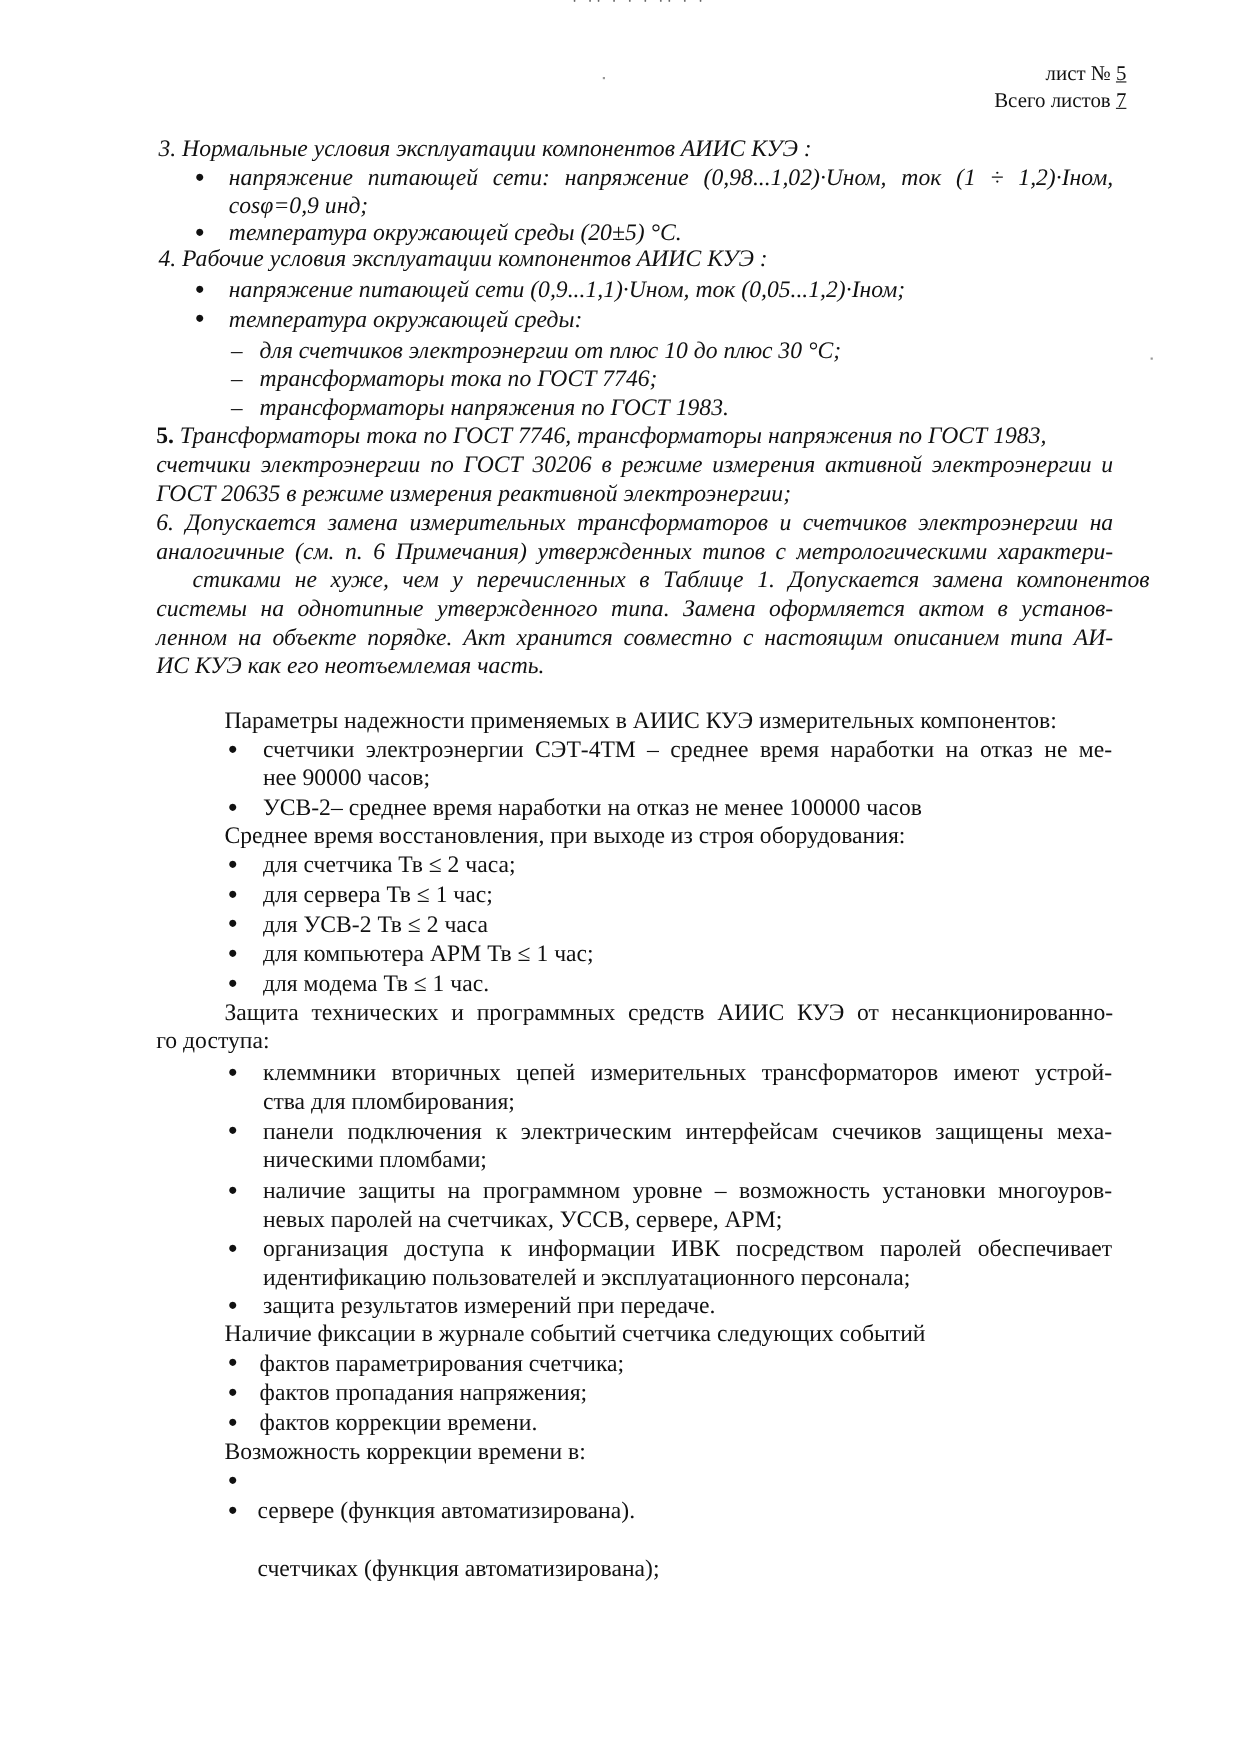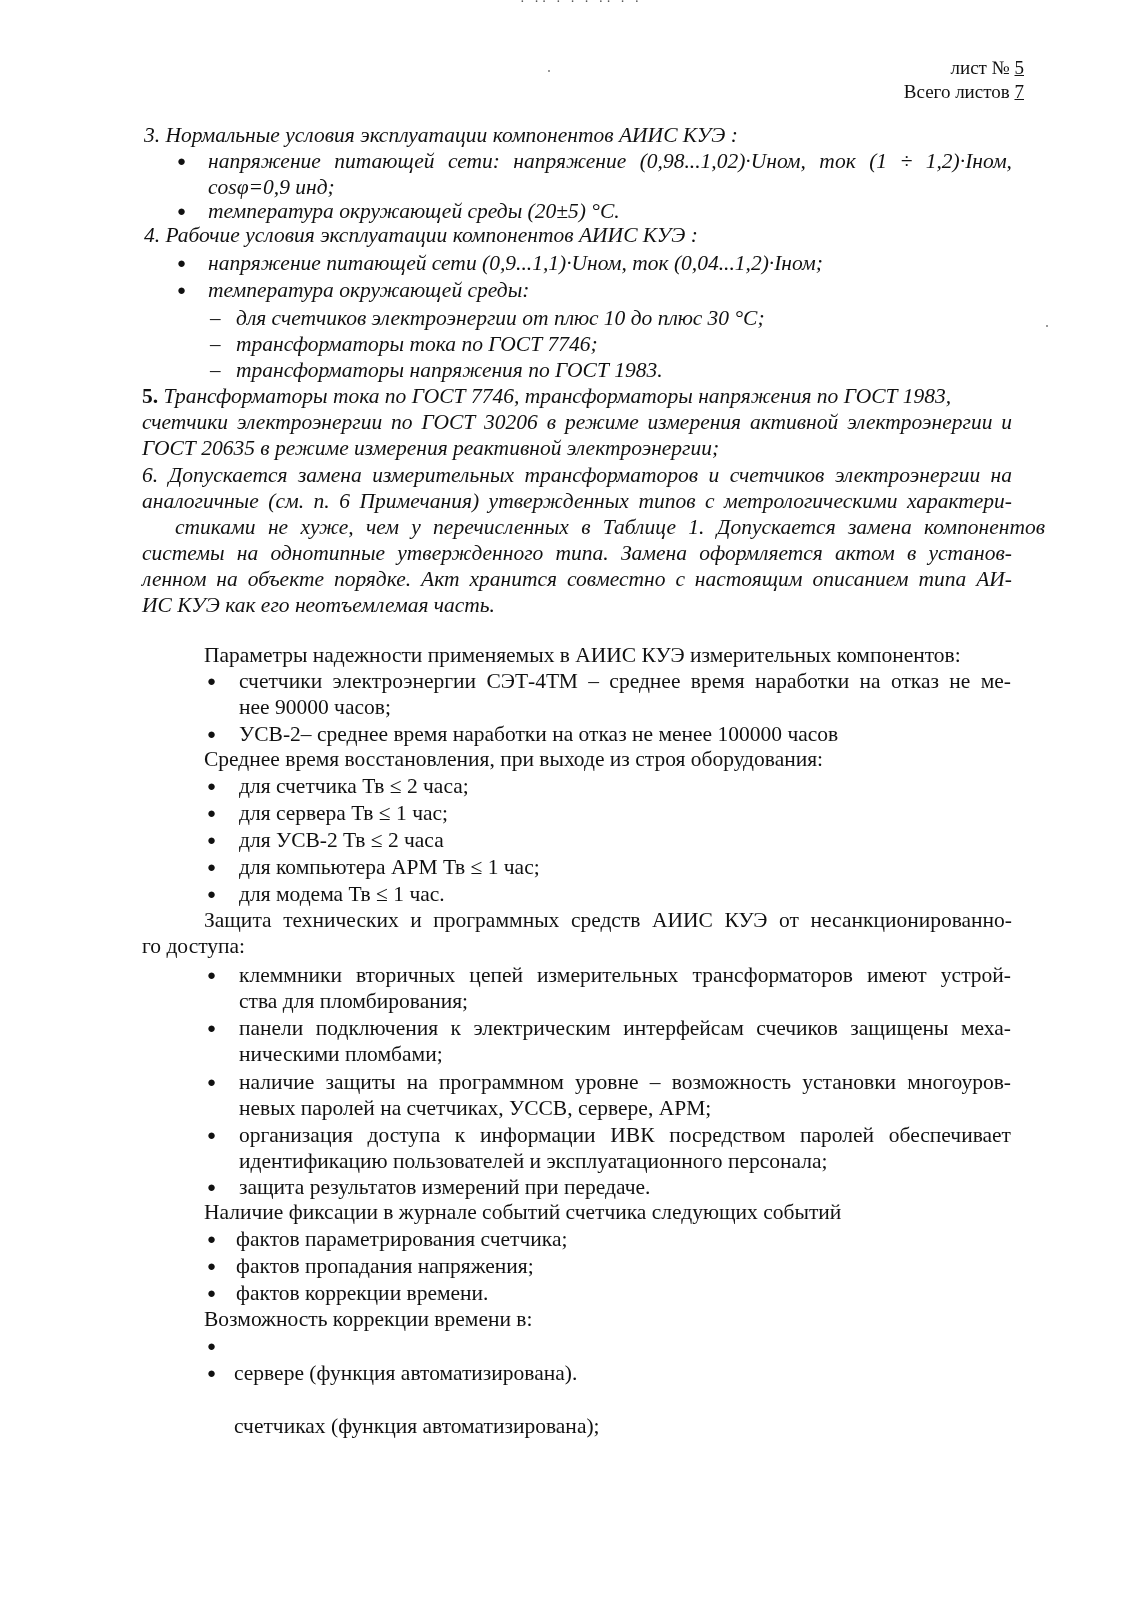--- a/index.html
+++ b/index.html
@@ -39,21 +39,21 @@
 
   <div class="line it" style="left:144px;top:122px;">3. Нормальные условия эксплуатации компонентов АИИС КУЭ :</div>
   <span class="bullet" style="left:177px;top:148px;">●</span>
   <div class="line it just" style="left:208px;top:148px;width:804px;">напряжение питающей сети: напряжение (0,98...1,02)·Uном, ток (1 ÷ 1,2)·Iном,</div>
   <div class="line it" style="left:208px;top:174px;">cosφ=0,9 инд;</div>
   <span class="bullet" style="left:177px;top:198px;">●</span>
   <div class="line it" style="left:208px;top:198px;">температура окружающей среды (20±5) °С.</div>
 
   <div class="line it" style="left:144px;top:222px;">4. Рабочие условия эксплуатации компонентов АИИС КУЭ :</div>
   <span class="bullet" style="left:177px;top:250px;">●</span>
-  <div class="line it" style="left:208px;top:250px;">напряжение питающей сети (0,9...1,1)·Uном, ток (0,04...1,2)·Iном;</div>
+  <div class="line it" style="left:208px;top:250px;">напряжение питающей сети (0,9...1,1)·Uном, ток (0,05...1,2)·Iном;</div>
   <span class="bullet" style="left:177px;top:277px;">●</span>
   <div class="line it" style="left:208px;top:277px;">температура окружающей среды:</div>
   <span class="dash" style="left:210px;top:305px;">–</span>
   <div class="line it" style="left:236px;top:305px;">для счетчиков электроэнергии от плюс 10 до плюс 30 °С;</div>
   <span class="dash" style="left:210px;top:331px;">–</span>
   <div class="line it" style="left:236px;top:331px;">трансформаторы тока по ГОСТ 7746;</div>
   <span class="dash" style="left:210px;top:357px;">–</span>
   <div class="line it" style="left:236px;top:357px;">трансформаторы напряжения по ГОСТ 1983.</div>
 
   <div class="line" style="left:142px;top:383px;"><b>5.</b> <span class="it">Трансформаторы тока по ГОСТ 7746, трансформаторы напряжения по ГОСТ 1983,</span></div>

